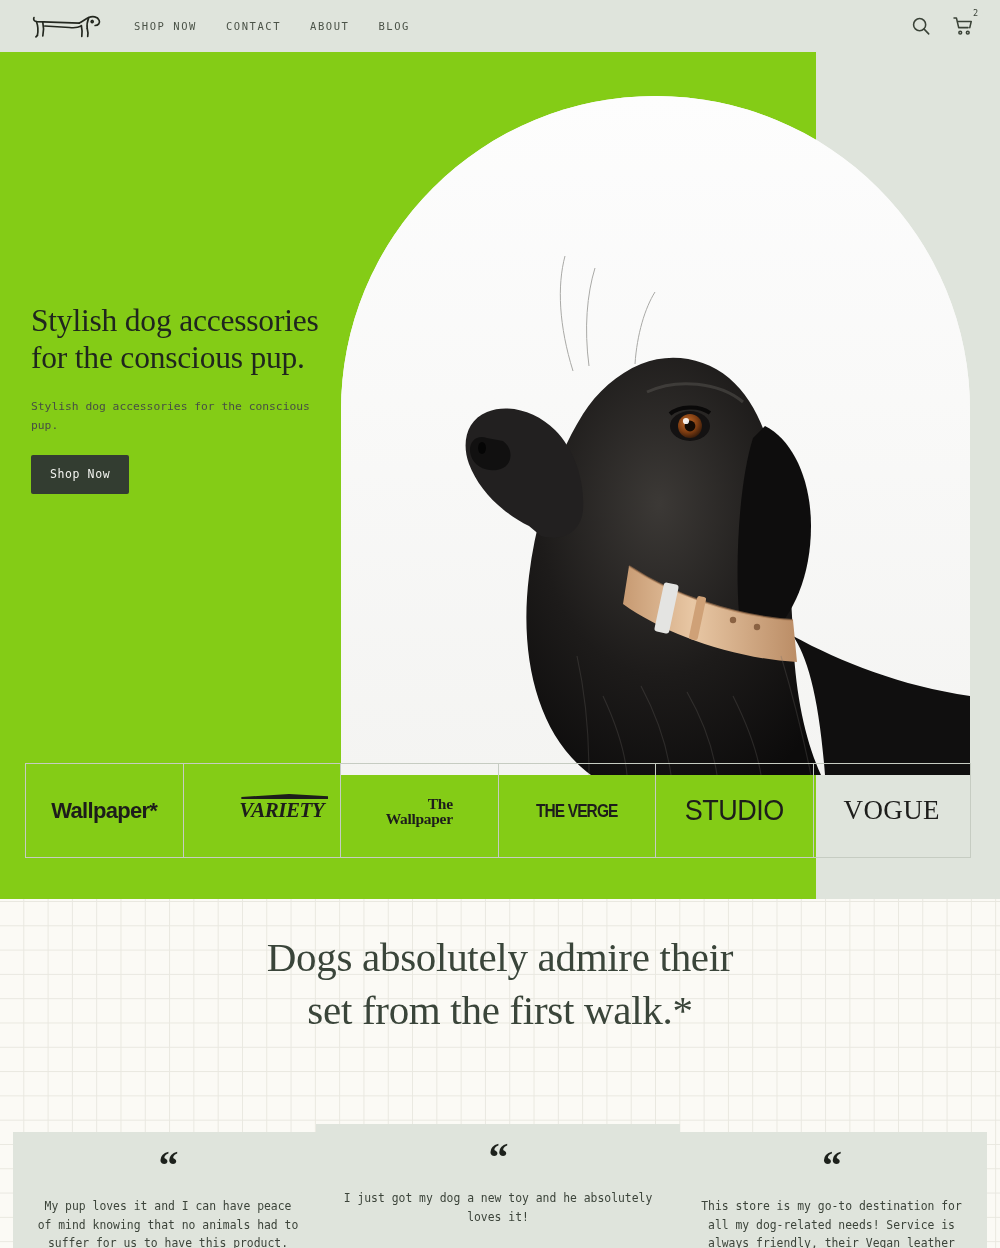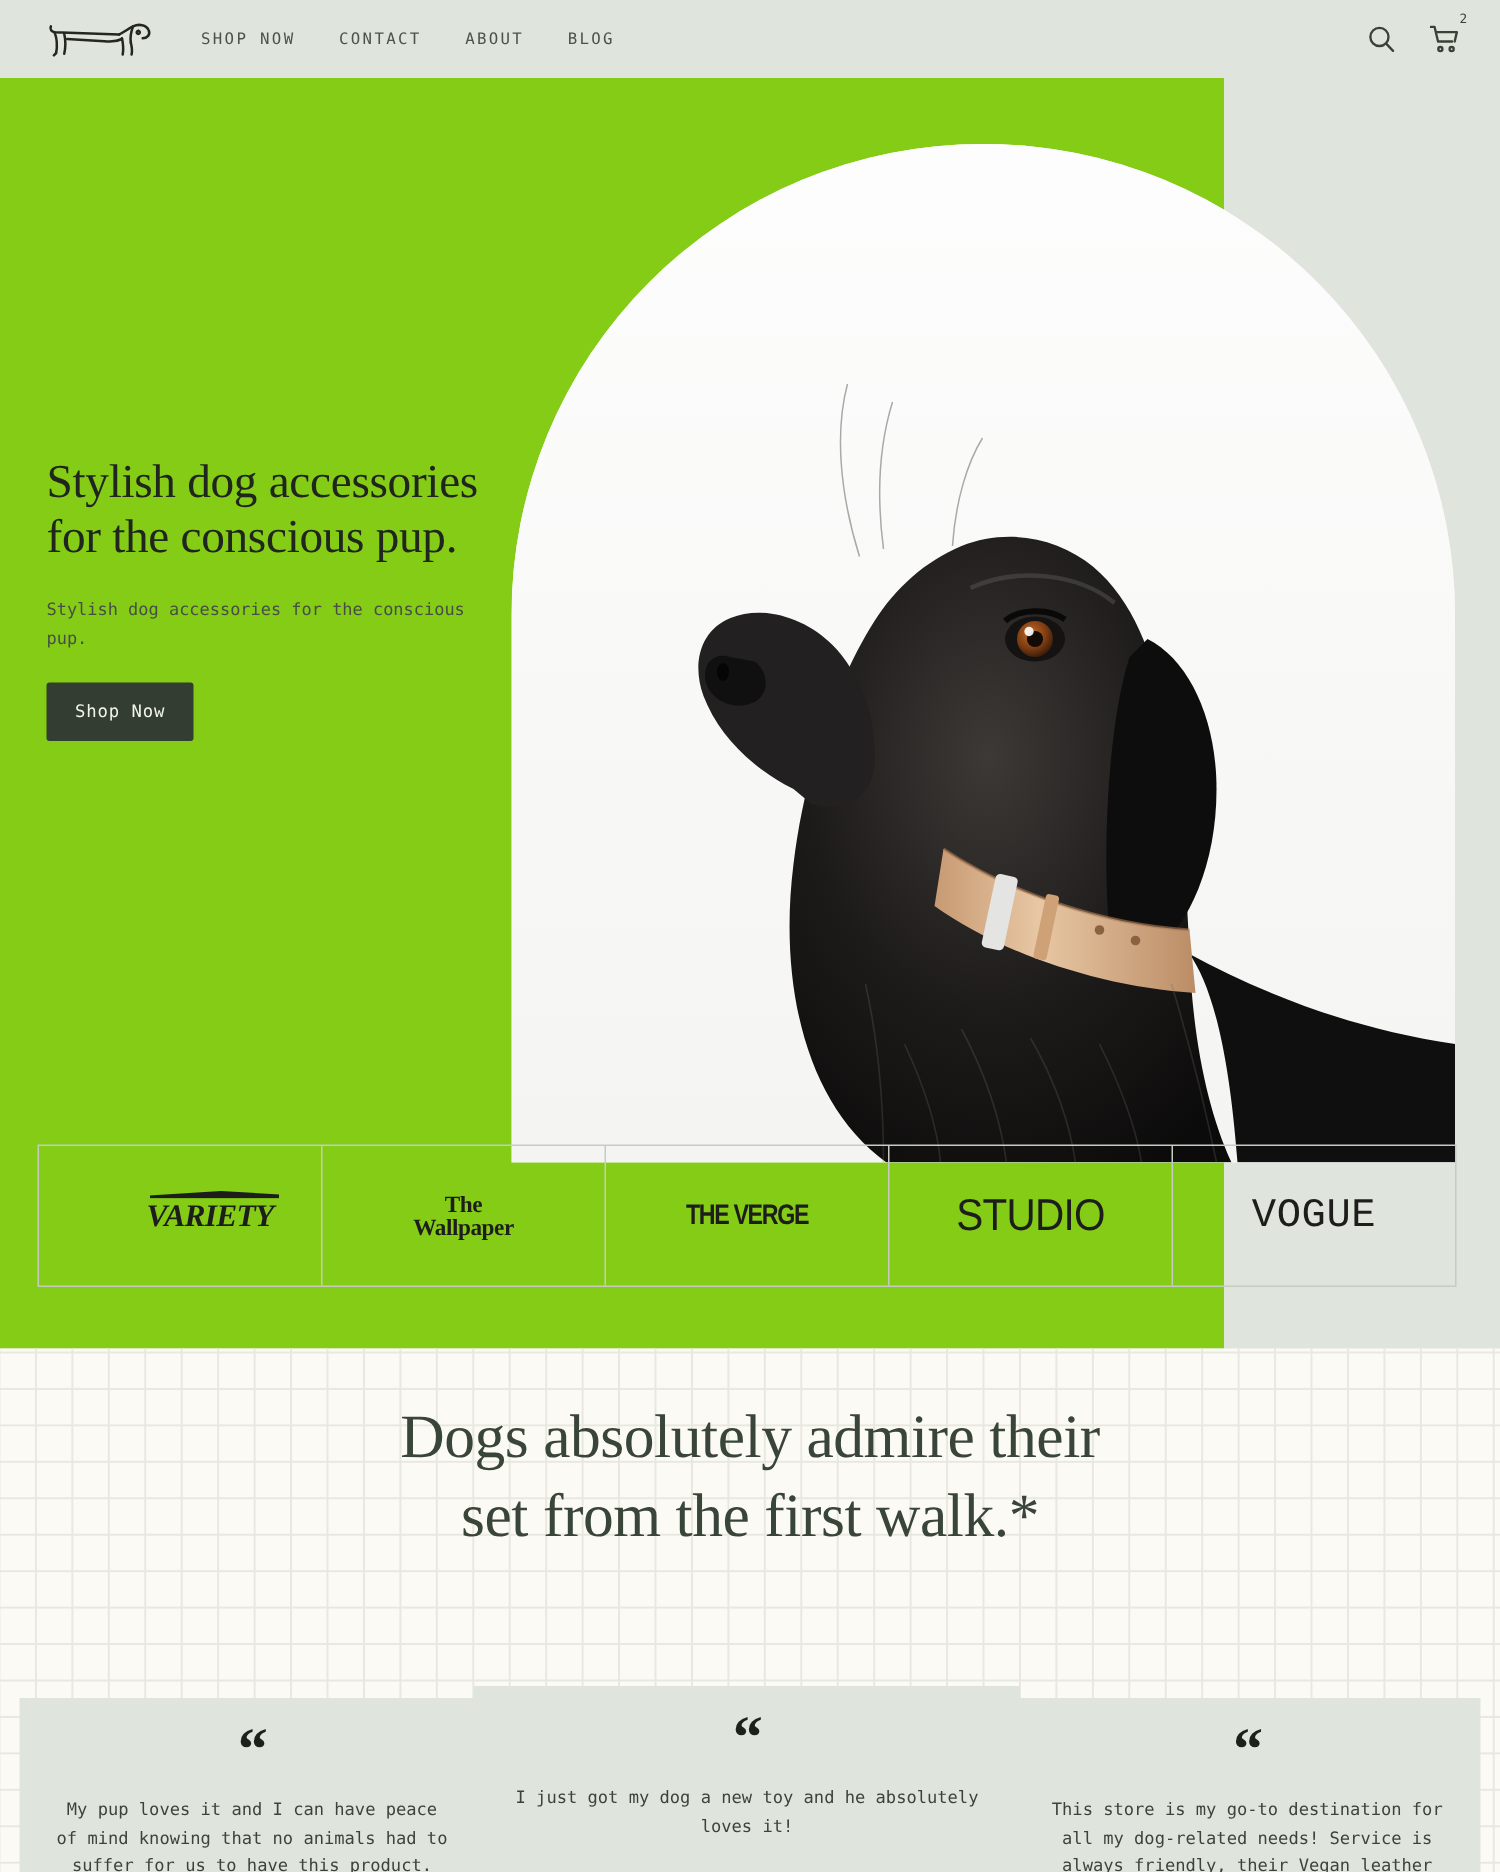--- a/index.html
+++ b/index.html
@@ -85,24 +85,24 @@
   }
   .press-cell {
     flex: 1; display: flex; align-items: center; justify-content: center;
     border-right: 1px solid #c6ccc2; color: #1d1d1b;
   }
   .press-cell:last-child { border-right: none; }
   .p-wallpaper { font-family: "Liberation Sans", sans-serif; font-size: 22px; font-weight: 700; letter-spacing: -0.7px; }
   .p-variety { font-family: "Liberation Serif", serif; font-style: italic; font-weight: 700; font-size: 21px; letter-spacing: -0.5px; position: relative; margin-left: 40px; }
   .p-variety::after { content: ""; position: absolute; left: 2px; right: -4px; top: -4px; height: 5px;
       background: #1d1d1b; clip-path: polygon(0 60%, 55% 0, 100% 45%, 100% 100%, 0 100%); }
-  .p-guardian { font-family: "Liberation Serif", serif; font-weight: 700; font-size: 15.5px; line-height: 15px; text-align: center; letter-spacing: -0.3px; }
+  .p-guardian { font-family: "Liberation Serif", serif; font-weight: 700; font-size: 15.5px; line-height: 15px; text-align: right; letter-spacing: -0.3px; }
   .p-verge { font-family: "Liberation Sans", sans-serif; font-weight: 800; font-size: 15.5px; letter-spacing: -0.9px; transform: scaleY(1.22); }
   .p-studio { font-family: "Liberation Sans", sans-serif; font-weight: 300; font-size: 27px; letter-spacing: -0.5px; transform: scaleY(1.1); }
-  .p-vogue { font-family: Liberation Mono, monospace; font-weight: 400; font-size: 27px; letter-spacing: 0.4px; }
+  .p-vogue { font-family: Liberation Serif, serif; font-weight: 400; font-size: 27px; letter-spacing: 0.4px; }
 
   
   .testimonials {
     position: absolute; left: 0; top: 899px; width: 1000px; height: 349px;
     background-color: #fbfaf5;
     background-image:
       linear-gradient(to right, #e9e8e0 1px, transparent 1px),
       linear-gradient(to bottom, #e9e8e0 1px, transparent 1px);
     background-size: 24.3px 24.3px;
     background-position: -1px 2px;
@@ -266,20 +266,23 @@
 
     <div class="hero-copy">
       <h1 class="hero-title">Stylish dog accessories for the conscious pup.</h1>
       <p class="hero-sub">Stylish dog accessories for the conscious pup.</p>
       <button class="shop-btn">Shop Now</button>
     </div>
   </div>
 
   <div class="press">
     <div class="press-cell">
+      <span class="p-wallpaper">Wallpaper*</span>
+    </div>
+    <div class="press-cell">
       <span class="p-variety">VARIETY</span>
     </div>
     <div class="press-cell">
       <span class="p-guardian">
         <span>The</span><br>
         <span>Wallpaper</span>
       </span>
     </div>
     <div class="press-cell">
       <span class="p-verge">THE VERGE</span>

